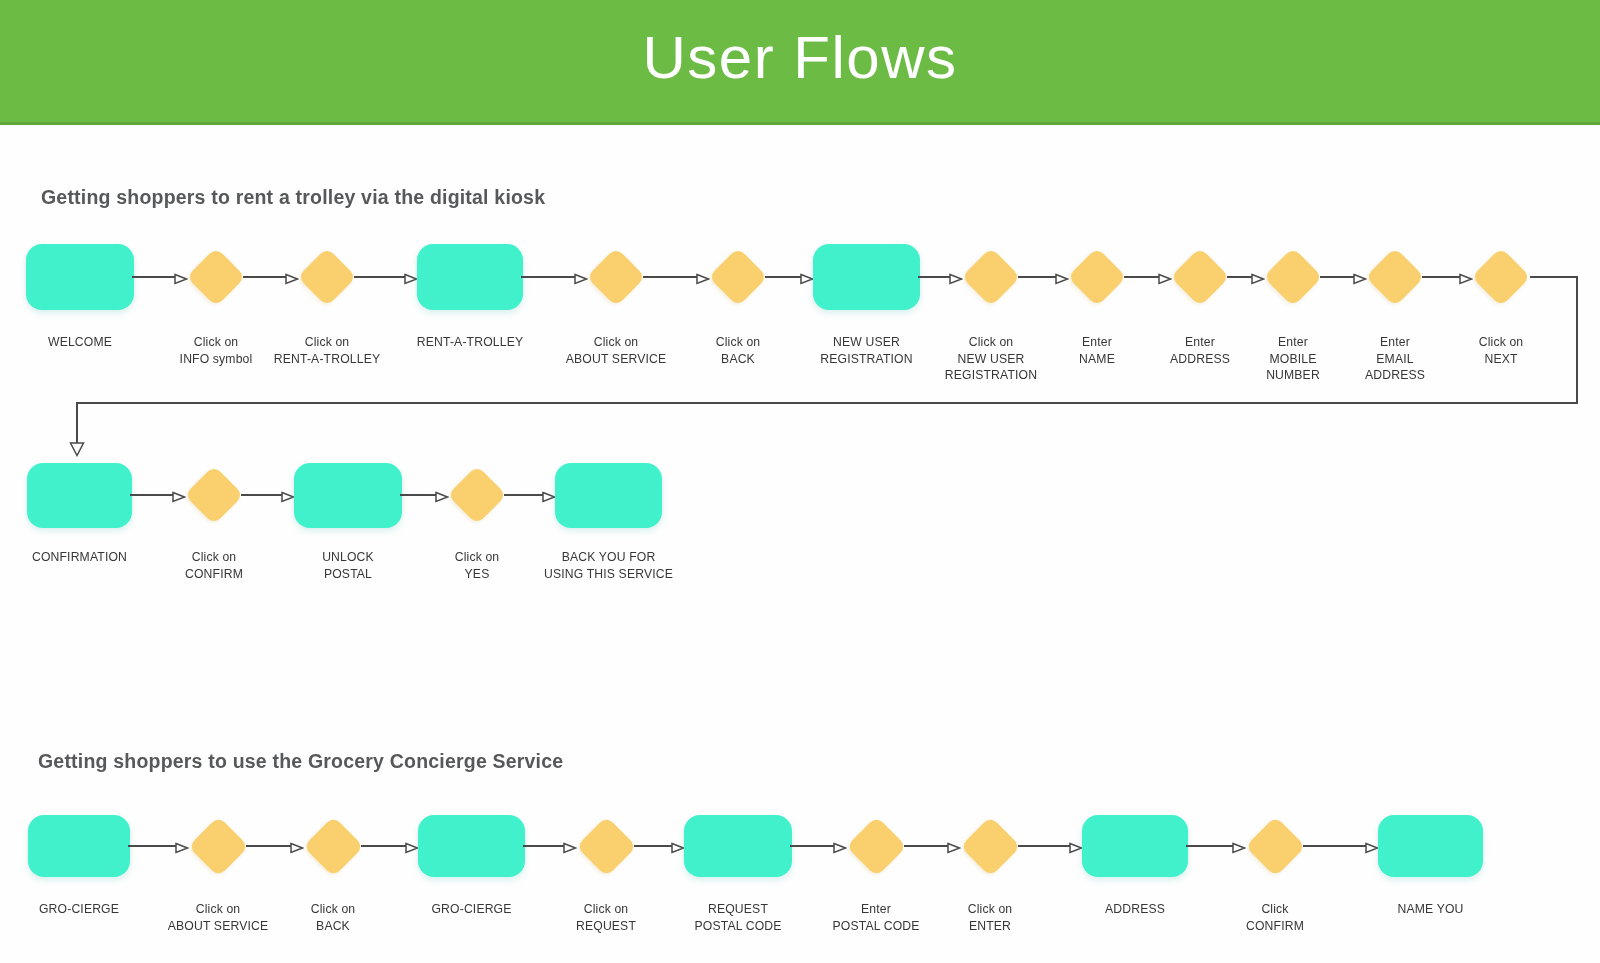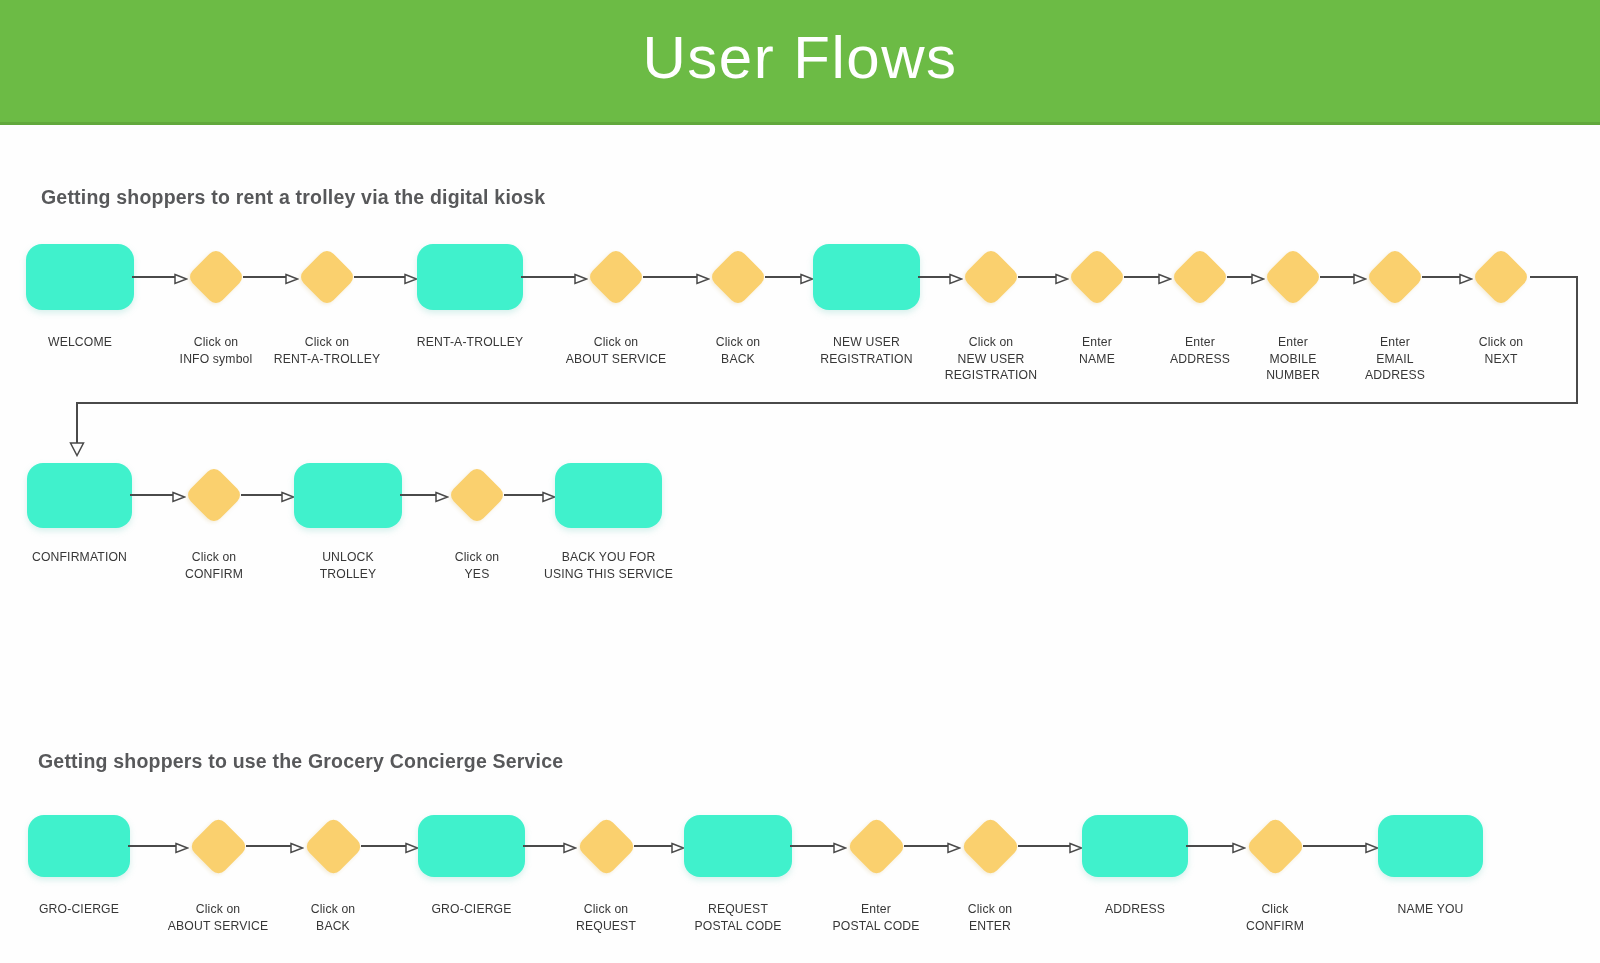--- a/index.html
+++ b/index.html
@@ -190,21 +190,21 @@
         <div class="diamond-inner" style="width: 42px; height: 42px;"></div>
       </div>
       <div class="node-label" style="left: 214px; top: 549px;">Click on
 CONFIRM</div>
       <div class="shaft" style="left: 241px; top: 494px; width: 42px;"></div>
       <div class="arrow-head" style="left: 281px; top: 489px;"><svg width="14" height="12" viewBox="0 0 14 12">
           <polygon points="1,1.5 12.5,6 1,10.5" fill="#ffffff" stroke="#4a4a4a" stroke-width="1.5"></polygon>
         </svg></div>
       <div class="node screen" style="left: 294px; top: 462.5px; width: 108px; height: 65px;"></div>
       <div class="node-label" style="left: 348px; top: 549px;">UNLOCK
-TROLLEY</div>
+POSTAL</div>
       <div class="shaft" style="left: 400px; top: 494px; width: 37px;"></div>
       <div class="arrow-head" style="left: 435px; top: 489px;"><svg width="14" height="12" viewBox="0 0 14 12">
           <polygon points="1,1.5 12.5,6 1,10.5" fill="#ffffff" stroke="#4a4a4a" stroke-width="1.5"></polygon>
         </svg></div>
       <div class="node action" style="left: 448px; top: 466px; width: 58px; height: 58px;">
         <div class="diamond-inner" style="width: 42px; height: 42px;"></div>
       </div>
       <div class="node-label" style="left: 477px; top: 549px;">Click on
 YES</div>
       <div class="shaft" style="left: 504px; top: 494px; width: 40px;"></div>

